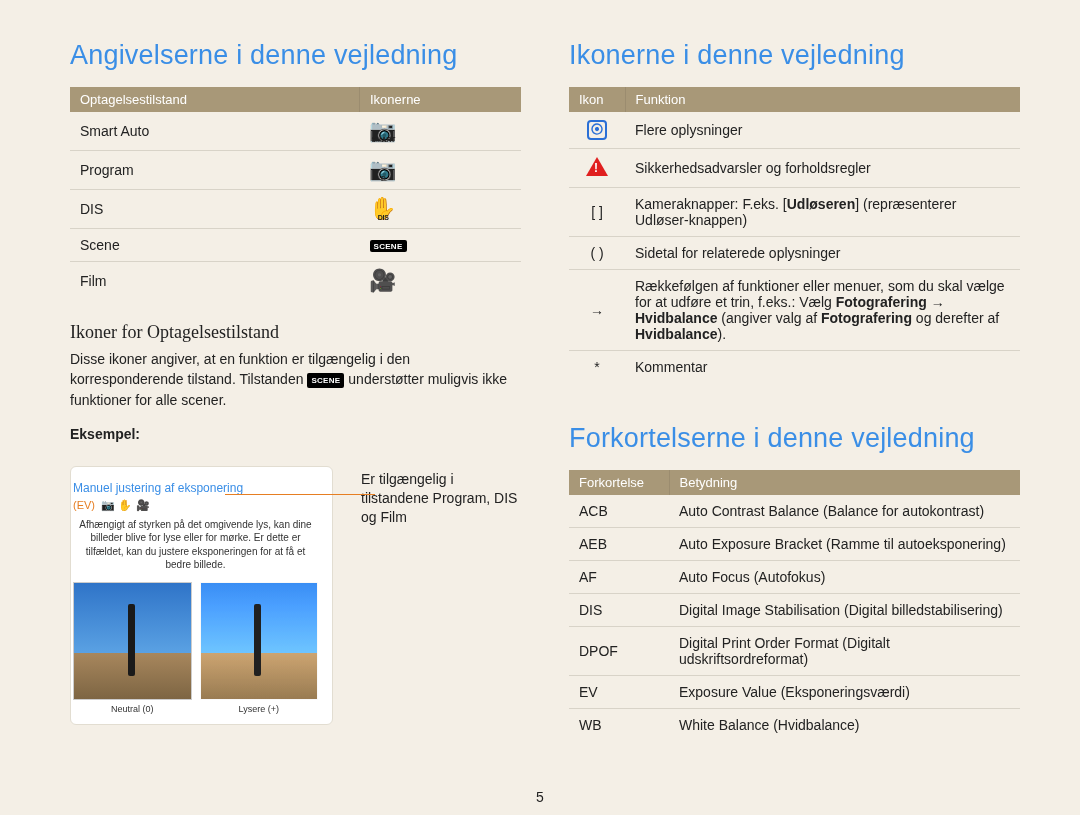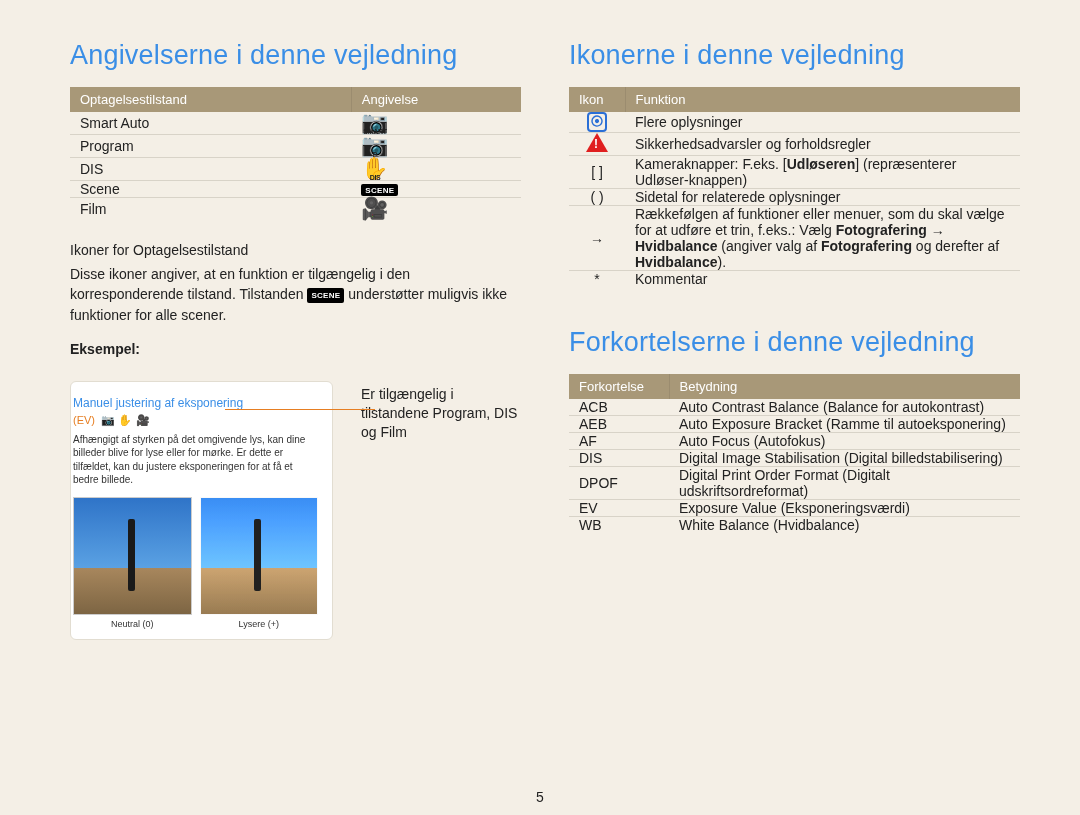--- a/index.html
+++ b/index.html
@@ -30,22 +30,23 @@
   .col { flex: 1 1 0; min-width: 0; }
   h1 {
     font-weight: 300;
     color: var(--accent);
     font-size: 27px;
     margin: 0 0 16px 0;
     letter-spacing: 0.2px;
   }
   h2 {
     font-weight: 400;
-    font-size: 14px;
+    font-size: 18px;
     margin: 22px 0 6px 0;
+    font-family: Liberation Serif, serif;
   }
   h3 {
     font-weight: 700;
     font-size: 14px;
     margin: 16px 0 24px 0;
   }
   p { font-size: 14px; line-height: 1.45; margin: 4px 0 8px 0; }
 
   table {
     width: 100%;
@@ -56,21 +57,21 @@
   thead th {
     background: var(--hdr-bg);
     color: #fff;
     text-align: left;
     font-weight: 400;
     padding: 5px 10px;
     font-size: 13px;
   }
   thead th + th { border-left: 1px solid #9b8c6f; }
   tbody td {
-    padding: 0 10px;
+    padding: 8px 10px;
     border-bottom: 1px solid var(--rule);
     vertical-align: middle;
   }
   tbody tr:last-child td { border-bottom: none; }
   td.icon-cell { text-align: center; width: 56px; }
   td.fork-cell { width: 100px; }
 
   
   .glyph {
     display: inline-block; font-size: 22px; line-height: 1;
@@ -156,21 +157,21 @@
 <div class="page">
   <div class="cols">
 
     <div class="col">
       <h1>Angivelserne i denne vejledning</h1>
 
       <table>
         <thead>
             <tr>
           <th>Optagelsestilstand</th>
-          <th>Angivelse</th>
+          <th>Ikonerne</th>
         </tr>
           </thead>
         <tbody id="mode-body">
             <tr>
               <td>Smart Auto</td>
               <td><span class="glyph sub" data-sub="SMART">📷</span></td>
             </tr>
             <tr>
               <td>Program</td>
               <td><span class="glyph sub" data-sub="P">📷</span></td>
@@ -203,21 +204,21 @@
         <div class="example-card">
           <div class="title">Manuel justering af eksponering</div>
           <div class="ev-row">
             <span class="ev">(EV)</span>
             <span class="mini-icons">
               <span>📷</span>
               <span>✋</span>
               <span>🎥</span>
             </span>
           </div>
-          <div style="line-height:1.35;">Afhængigt af styrken på det omgivende lys, kan dine billeder blive for lyse eller for mørke. Er dette er tilfældet, kan du justere eksponeringen for at få et bedre billede.</div>
+          <div style="line-height:1.35;text-align:center;">Afhængigt af styrken på det omgivende lys, kan dine billeder blive for lyse eller for mørke. Er dette er tilfældet, kan du justere eksponeringen for at få et bedre billede.</div>
           <div class="thumbs">
             <div style="flex:1">
               <div class="thumb"></div>
               <div class="thumb-label">Neutral (0)</div>
             </div>
             <div style="flex:1">
               <div class="thumb light"></div>
               <div class="thumb-label">Lysere (+)</div>
             </div>
           </div>

